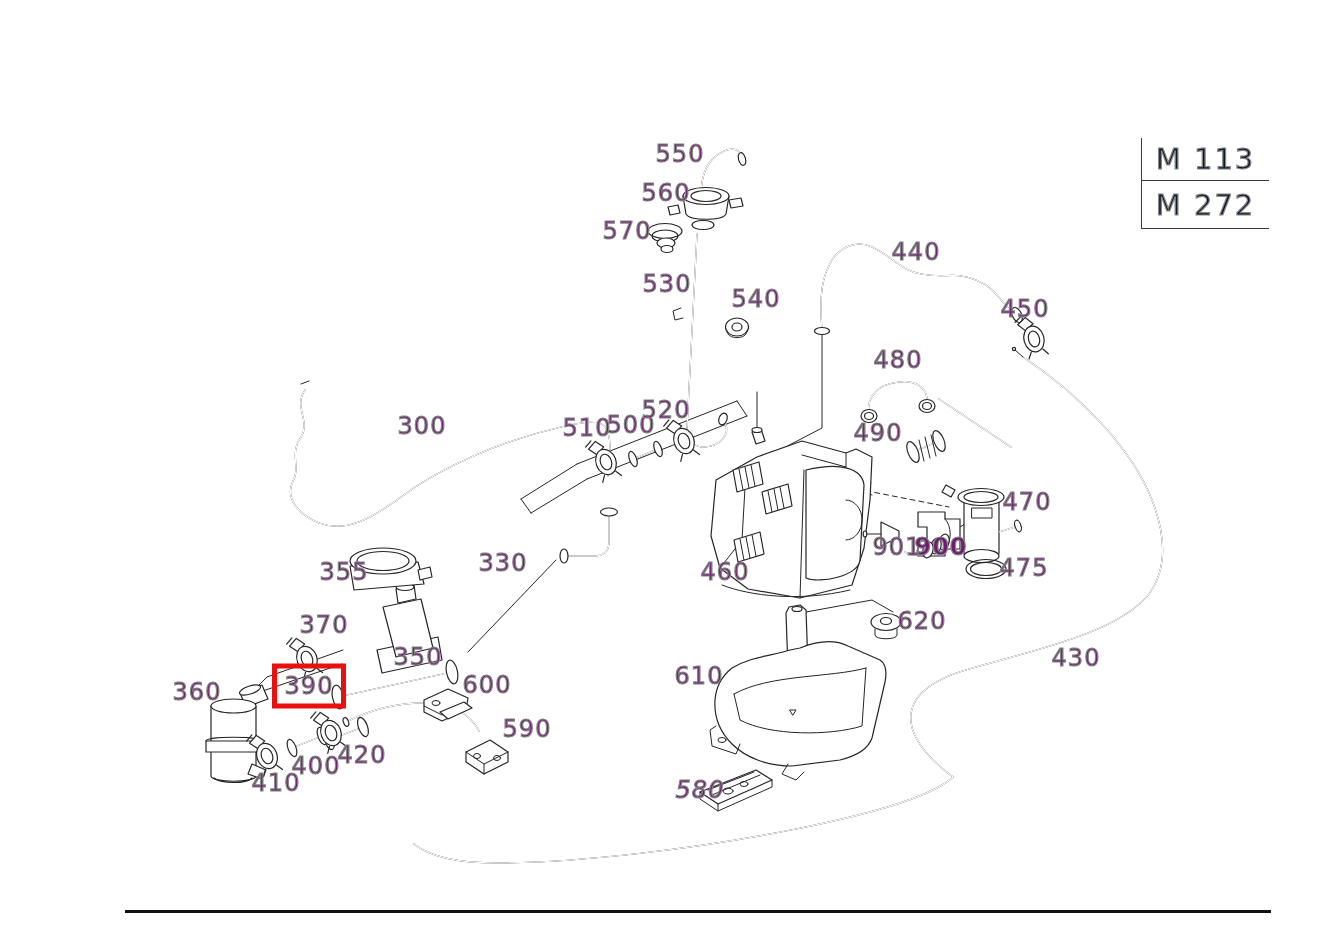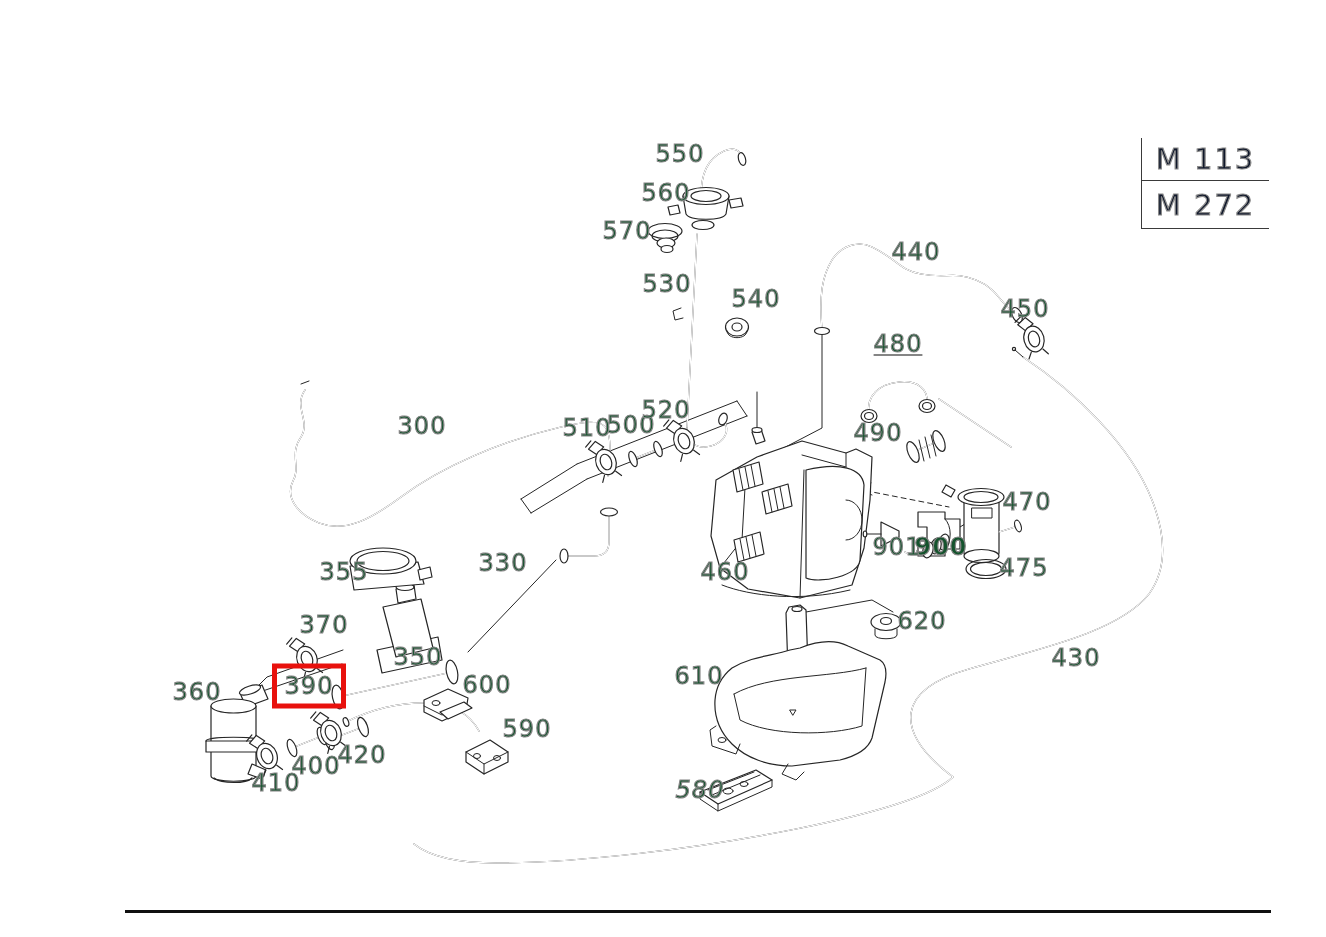--- a/index.html
+++ b/index.html
@@ -6,21 +6,21 @@
   .stage{position:relative;width:1326px;height:937px;background:#ffffff;overflow:hidden;
          font-family:"DejaVu Sans", sans-serif;}
   svg.lineart{position:absolute;left:0;top:0;z-index:1;}
   svg.lineart *{stroke:#262626;stroke-width:1.2;fill:none;stroke-linecap:round;stroke-linejoin:round;}
   svg.lineart .w{fill:#ffffff;}
   svg.lineart .ti{stroke:#ffffff;}
   svg.lineart .thin{stroke-width:1;}
   svg.lineart .dash{stroke-dasharray:5 4;}
   .callout-layer{position:absolute;left:0;top:0;width:100%;height:100%;z-index:3;}
   .callout{position:absolute;transform:translate(-50%,-50%);font-size:24px;letter-spacing:1px;
-           color:#14532d;-webkit-text-stroke:1.2px #858585;white-space:nowrap;cursor:pointer;z-index:4;}
+           color:#701a75;-webkit-text-stroke:1.2px #858585;white-space:nowrap;cursor:pointer;z-index:4;}
   .highlight-box{position:absolute;width:64px;height:35px;transform:translate(-50%,-50%);
            border:5px solid #e8110d;z-index:2;}
   .engine-table{position:absolute;left:1141px;top:138px;width:127px;z-index:3;
            border-left:1.6px solid #3a3a3a;}
   .engine-row{height:42px;display:flex;align-items:center;justify-content:center;
            font-size:29px;letter-spacing:2px;color:#0f172a;-webkit-text-stroke:1.2px #8a8a8a;
            border-bottom:1.6px solid #3a3a3a;}
   .engine-row:last-child{height:47px;}
   .footer-line{position:absolute;left:125px;top:910px;width:1146px;height:2.6px;background:#101010;z-index:3;}
 </style>
@@ -303,21 +303,21 @@
       <div class="callout" style="left: 309px; top: 686px;">390</div>
       <div class="callout" style="left: 316px; top: 766px;">400</div>
       <div class="callout" style="left: 276px; top: 783px;">410</div>
       <div class="callout" style="left: 362px; top: 755px;">420</div>
       <div class="callout" style="left: 1076px; top: 658px;">430</div>
       <div class="callout" style="left: 916px; top: 252px;">440</div>
       <div class="callout" style="left: 1025px; top: 309px;">450</div>
       <div class="callout" style="left: 725px; top: 572px;">460</div>
       <div class="callout" style="left: 1027px; top: 502px;">470</div>
       <div class="callout" style="left: 1024px; top: 568px;">475</div>
-      <div class="callout" style="left: 898px; top: 344px; text-decoration: underline;">480</div>
+      <div class="callout" style="left: 898px; top: 360px;">480</div>
       <div class="callout" style="left: 878px; top: 433px;">490</div>
       <div class="callout" style="left: 631px; top: 425px;">500</div>
       <div class="callout" style="left: 587px; top: 428px;">510</div>
       <div class="callout" style="left: 666px; top: 410px;">520</div>
       <div class="callout" style="left: 667px; top: 284px;">530</div>
       <div class="callout" style="left: 756px; top: 299px;">540</div>
       <div class="callout" style="left: 680px; top: 154px;">550</div>
       <div class="callout" style="left: 666px; top: 193px;">560</div>
       <div class="callout" style="left: 627px; top: 231px;">570</div>
       <div class="callout" style="left: 700px; top: 790px; font-style: italic;">580</div>

